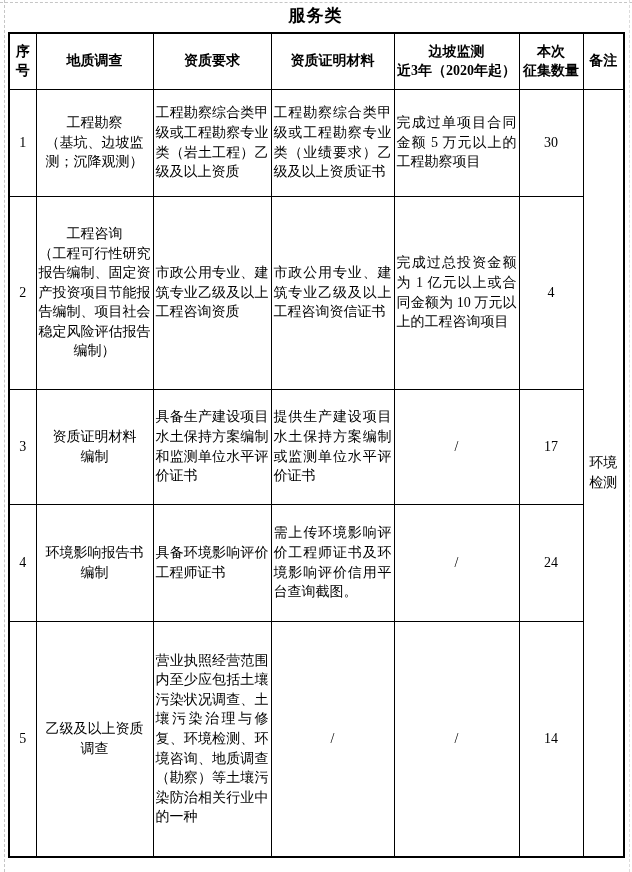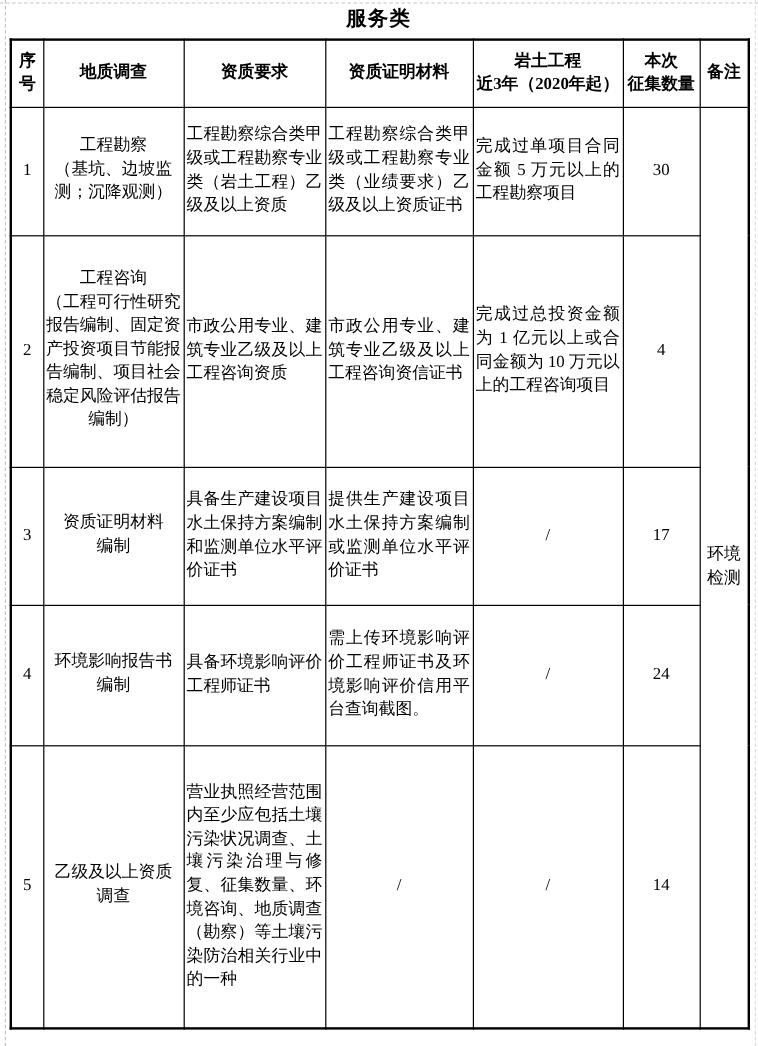--- a/index.html
+++ b/index.html
@@ -56,21 +56,21 @@
     overflow: hidden;
   }
   table.main th {
     font-weight: bold;
     text-align: center;
     white-space: pre;
     padding: 0;
   }
   td.center { text-align: center; }
   td.just   { text-align: justify; text-align-last: left; }
-  td.preline { white-space: pre-line; font-family: Liberation Mono, monospace; }
+  td.preline { white-space: pre-line; }
   tr.hdr    { height: 56px; }
   tr.r1 { height: 107px; }
   tr.r2 { height: 193px; }
   tr.r3 { height: 115px; }
   tr.r4 { height: 117px; }
   tr.r5 { height: 236px; }
 </style>
 </head>
 <body>
 
@@ -90,21 +90,21 @@
     <col style="width:64px">
     <col style="width:41px">
   </colgroup>
   <thead>
     <tr class="hdr">
       <th>序
 号</th>
       <th>地质调查</th>
       <th>资质要求</th>
       <th>资质证明材料</th>
-      <th>岩土工程
+      <th>边坡监测
 近3年（2020年起）</th>
       <th>本次
 征集数量</th>
       <th>备注</th>
     </tr>
   </thead>
   <tbody>
     <tr class="r1">
       <td class="center">1</td>
       <td class="center preline">工程勘察
@@ -139,19 +139,19 @@
 编制</td>
       <td class="just">具备环境影响评价工程师证书</td>
       <td class="just">需上传环境影响评价工程师证书及环境影响评价信用平台查询截图。</td>
       <td class="center">/</td>
       <td class="center">24</td>
     </tr>
     <tr class="r5">
       <td class="center">5</td>
       <td class="center preline">乙级及以上资质
 调查</td>
-      <td class="just">营业执照经营范围内至少应包括土壤污染状况调查、土壤污染治理与修复、征集数量、环境咨询、地质调查（勘察）等土壤污染防治相关行业中的一种</td>
+      <td class="just">营业执照经营范围内至少应包括土壤污染状况调查、土壤污染治理与修复、环境检测、环境咨询、地质调查（勘察）等土壤污染防治相关行业中的一种</td>
       <td class="center">/</td>
       <td class="center">/</td>
       <td class="center">14</td>
     </tr>
   </tbody>
 </table>
 
 </body></html>

